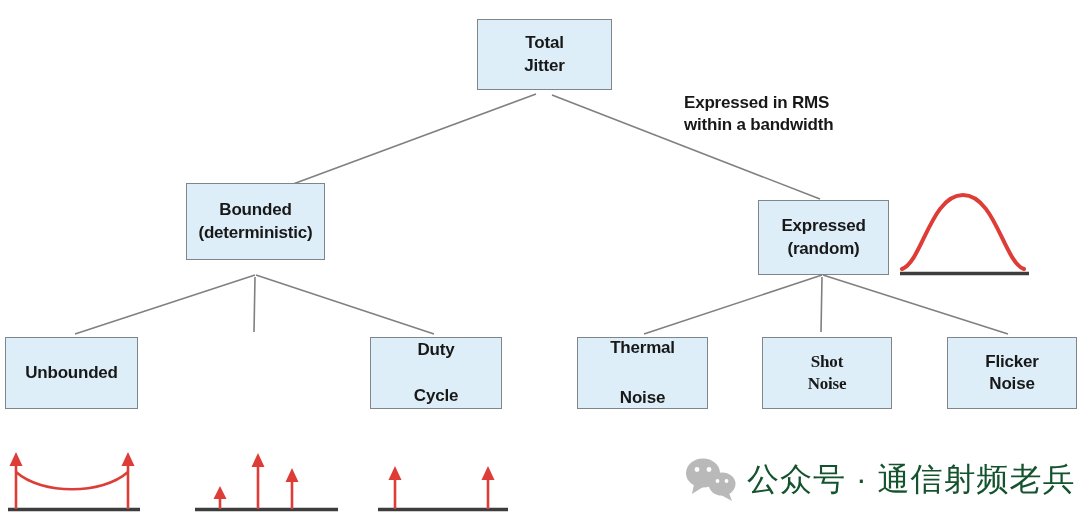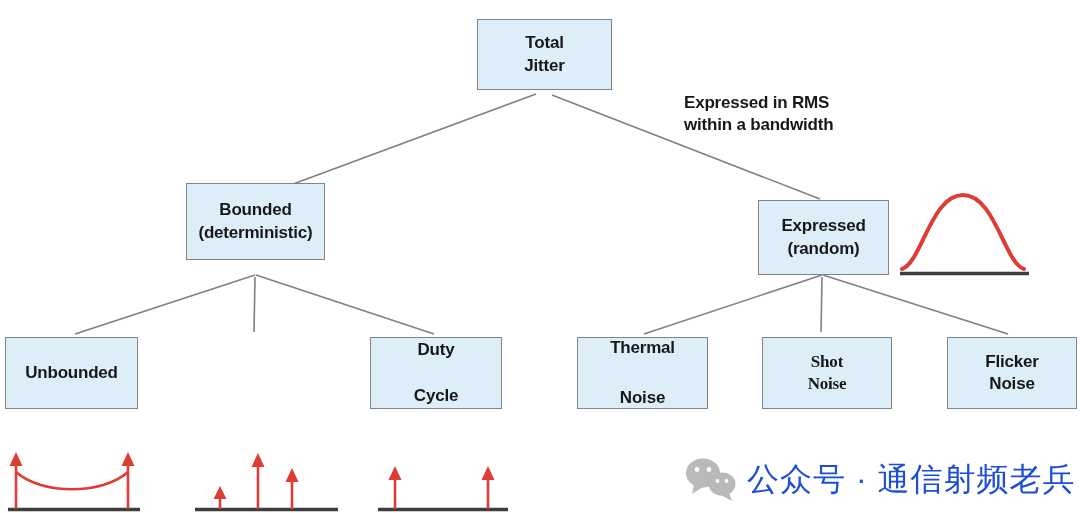--- a/index.html
+++ b/index.html
@@ -26,21 +26,21 @@
   .nl:empty{display:none;}
   .edge-label{
     position:absolute;
     font-weight:bold;font-size:17px;line-height:1.32;
     color:#181818;letter-spacing:-0.2px;
     white-space:nowrap;
   }
   #watermark{
     position:absolute;left:683px;top:444px;
     display:flex;align-items:center;
-    color:#1d4ed8;
+    color:#14532d;
   }
   #watermark .wm-text{
     font-size:32px;
     margin-left:8px;
     letter-spacing:1px;
     white-space:nowrap;
   }
 </style>
 </head>
 <body>

